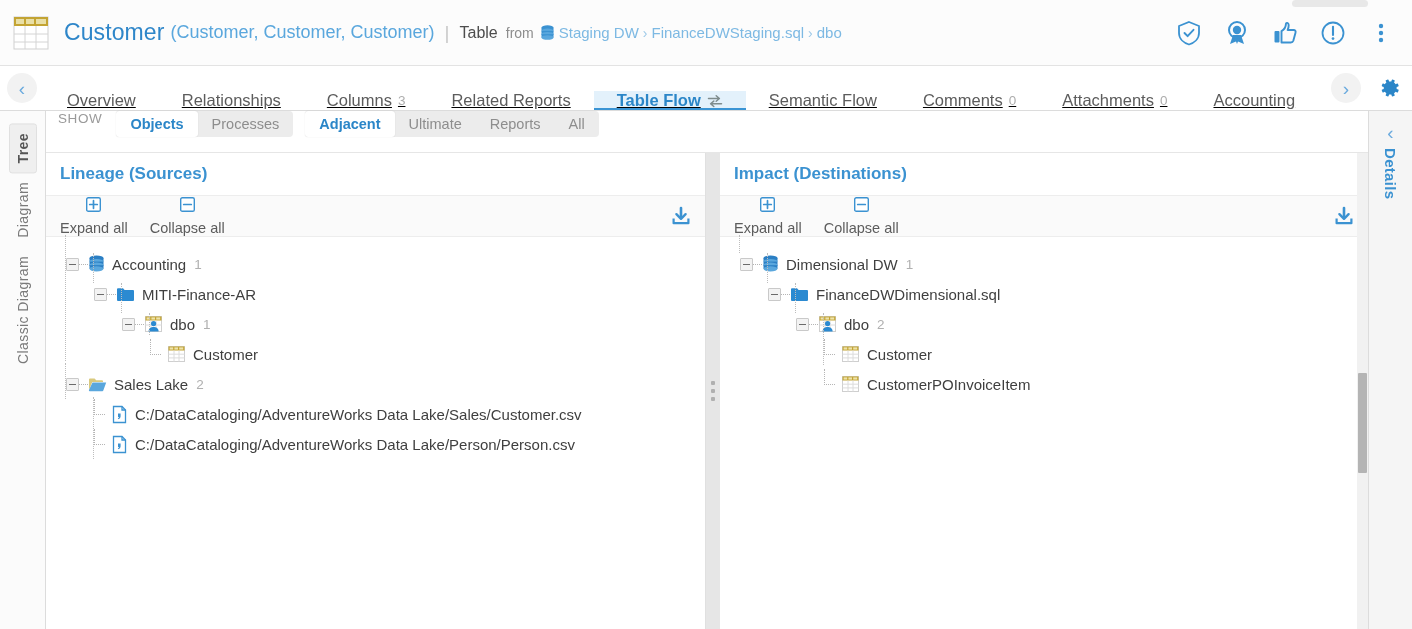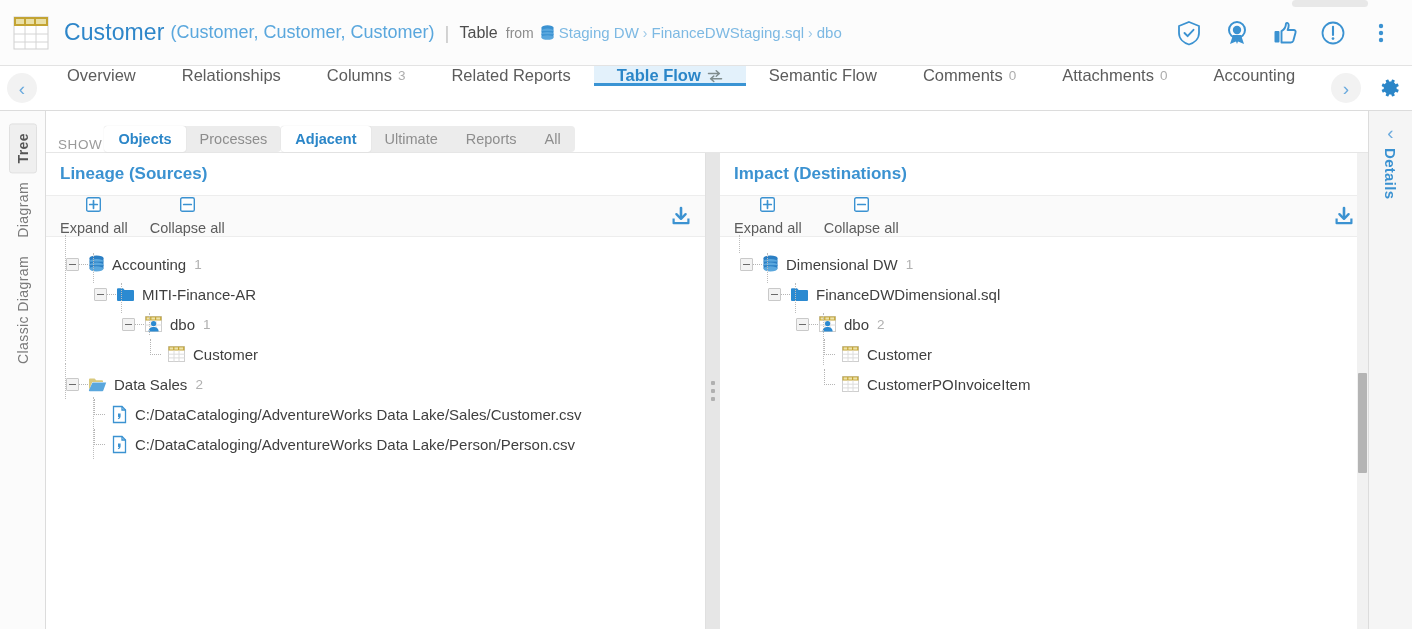--- a/index.html
+++ b/index.html
@@ -47,21 +47,21 @@
   }
   .tab-arrow {
     width: 44px; flex:none; display:flex; align-items:center; justify-content:center;
     cursor: pointer;
   }
   .tab-arrow .circ {
     width: 30px; height: 30px; border-radius: 50%; background: #f2f2f2;
     display: flex; align-items: center; justify-content: center;
     color: #6aaade; font-size: 19px; line-height: 1;
   }
-  .tabs { display: flex; align-items: flex-start; flex: 1 1 auto; overflow: hidden; }
+  .tabs { display: flex; align-items: flex-end; flex: 1 1 auto; overflow: hidden; text-decoration: underline; }
   .tab {
     display: flex; align-items: center; justify-content: center; gap: 6px;
     padding: 0 23px; font-size: 16.5px; color: #5c5c5c; cursor: pointer;
     white-space: nowrap; position: relative;
   }
   .tab .cnt { font-size: 13.5px; color: #adadad; }
   .tab.active {
     background: #e3f1fb; color: #2b86c8; font-weight: bold;
   }
   .tab.active::after {
@@ -99,21 +99,21 @@
   }
 
   
   .content {
     position: absolute; top: 111px; left: 46px; width: 1322px; height: 518px;
     background: #ffffff;
   }
 
   .showbar {
     height: 42px; background: #ffffff; border-bottom: 1px solid #e6e6e6;
-    display: flex; align-items: flex-end; padding-left: 12px; 
+    display: flex; align-items: flex-start; padding-left: 12px; gap: 12px;
   }
   .show-label { font-size: 13.5px; color: #9a9a9a; letter-spacing: .6px; margin-right: 2px; }
   .seg {
     display: flex; background: #ececec; border-radius: 4px; padding: 0;
   }
   .seg-btn {
     padding: 5px 14px; font-size: 14.5px; color: #8d8d8d; border-radius: 3px;
     cursor: pointer; white-space: nowrap;
   }
   .seg-btn.on { background: #ffffff; color: #2b86c8; font-weight: bold; box-shadow: 0 0 1px rgba(0,0,0,.18); }
@@ -468,21 +468,21 @@
           <div class="node">
             <span class="ind" style="width:6px"></span>
             <span class="toggle"></span>
             <span class="dashline"></span>
             <span>
               <svg width="19" height="16" viewBox="0 0 19 16">
                 <path d="M1 3.4 a1 1 0 0 1 1-1 H6.6 L8.2 4.2 H14 a1 1 0 0 1 1 1 V6 H4.3 L1 14 Z" fill="#d9c97e"></path>
                 <path d="M4.5 6.4 H18.2 L15.3 14.6 a1 1 0 0 1-.95.7 H1.9 a1 1 0 0 1-.93-1.35 Z" fill="#5aa7dd"></path>
               </svg>
             </span>
-            <span class="name">Data Sales</span>
+            <span class="name">Sales Lake</span>
             <span class="cnt">2</span>
           </div>
 
           <div class="node">
             <span class="ind" style="width:34px"></span>
             <span class="stub"></span>
             <span style="width:4px"></span>
             <span>
               <svg width="17" height="19" viewBox="0 0 17 19">
                 <path d="M2.5 1.5 H11 L14.5 5 V17.5 H2.5 Z" fill="#ffffff" stroke="#3b92d1" stroke-width="1.3"></path>

